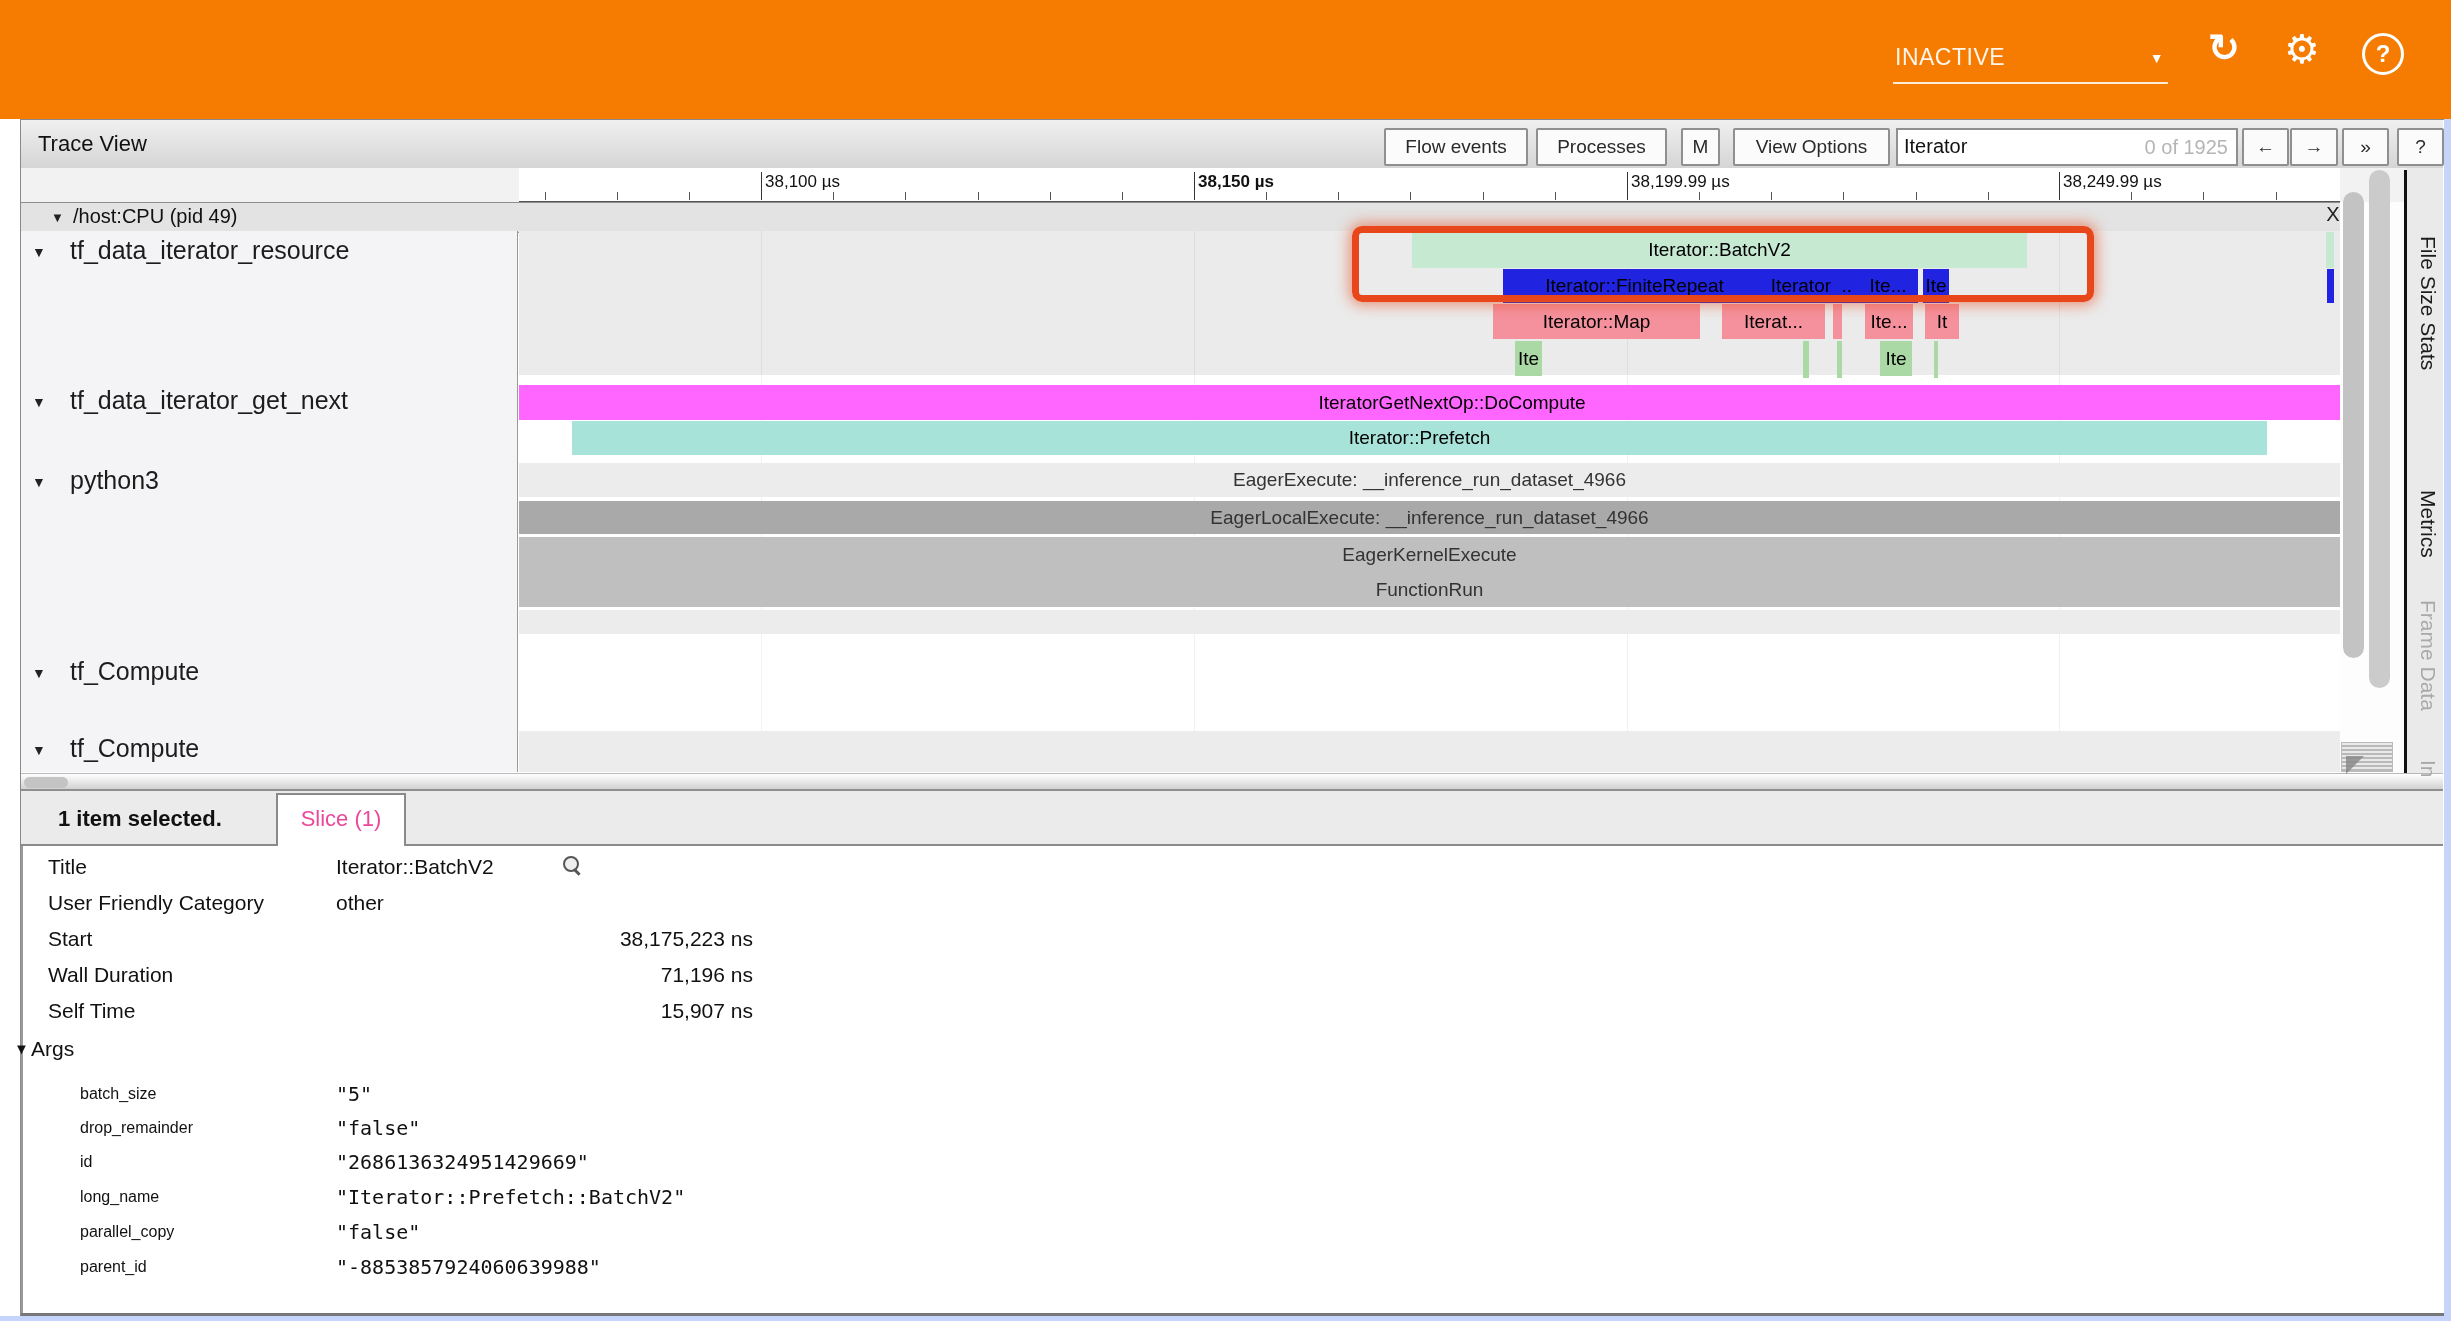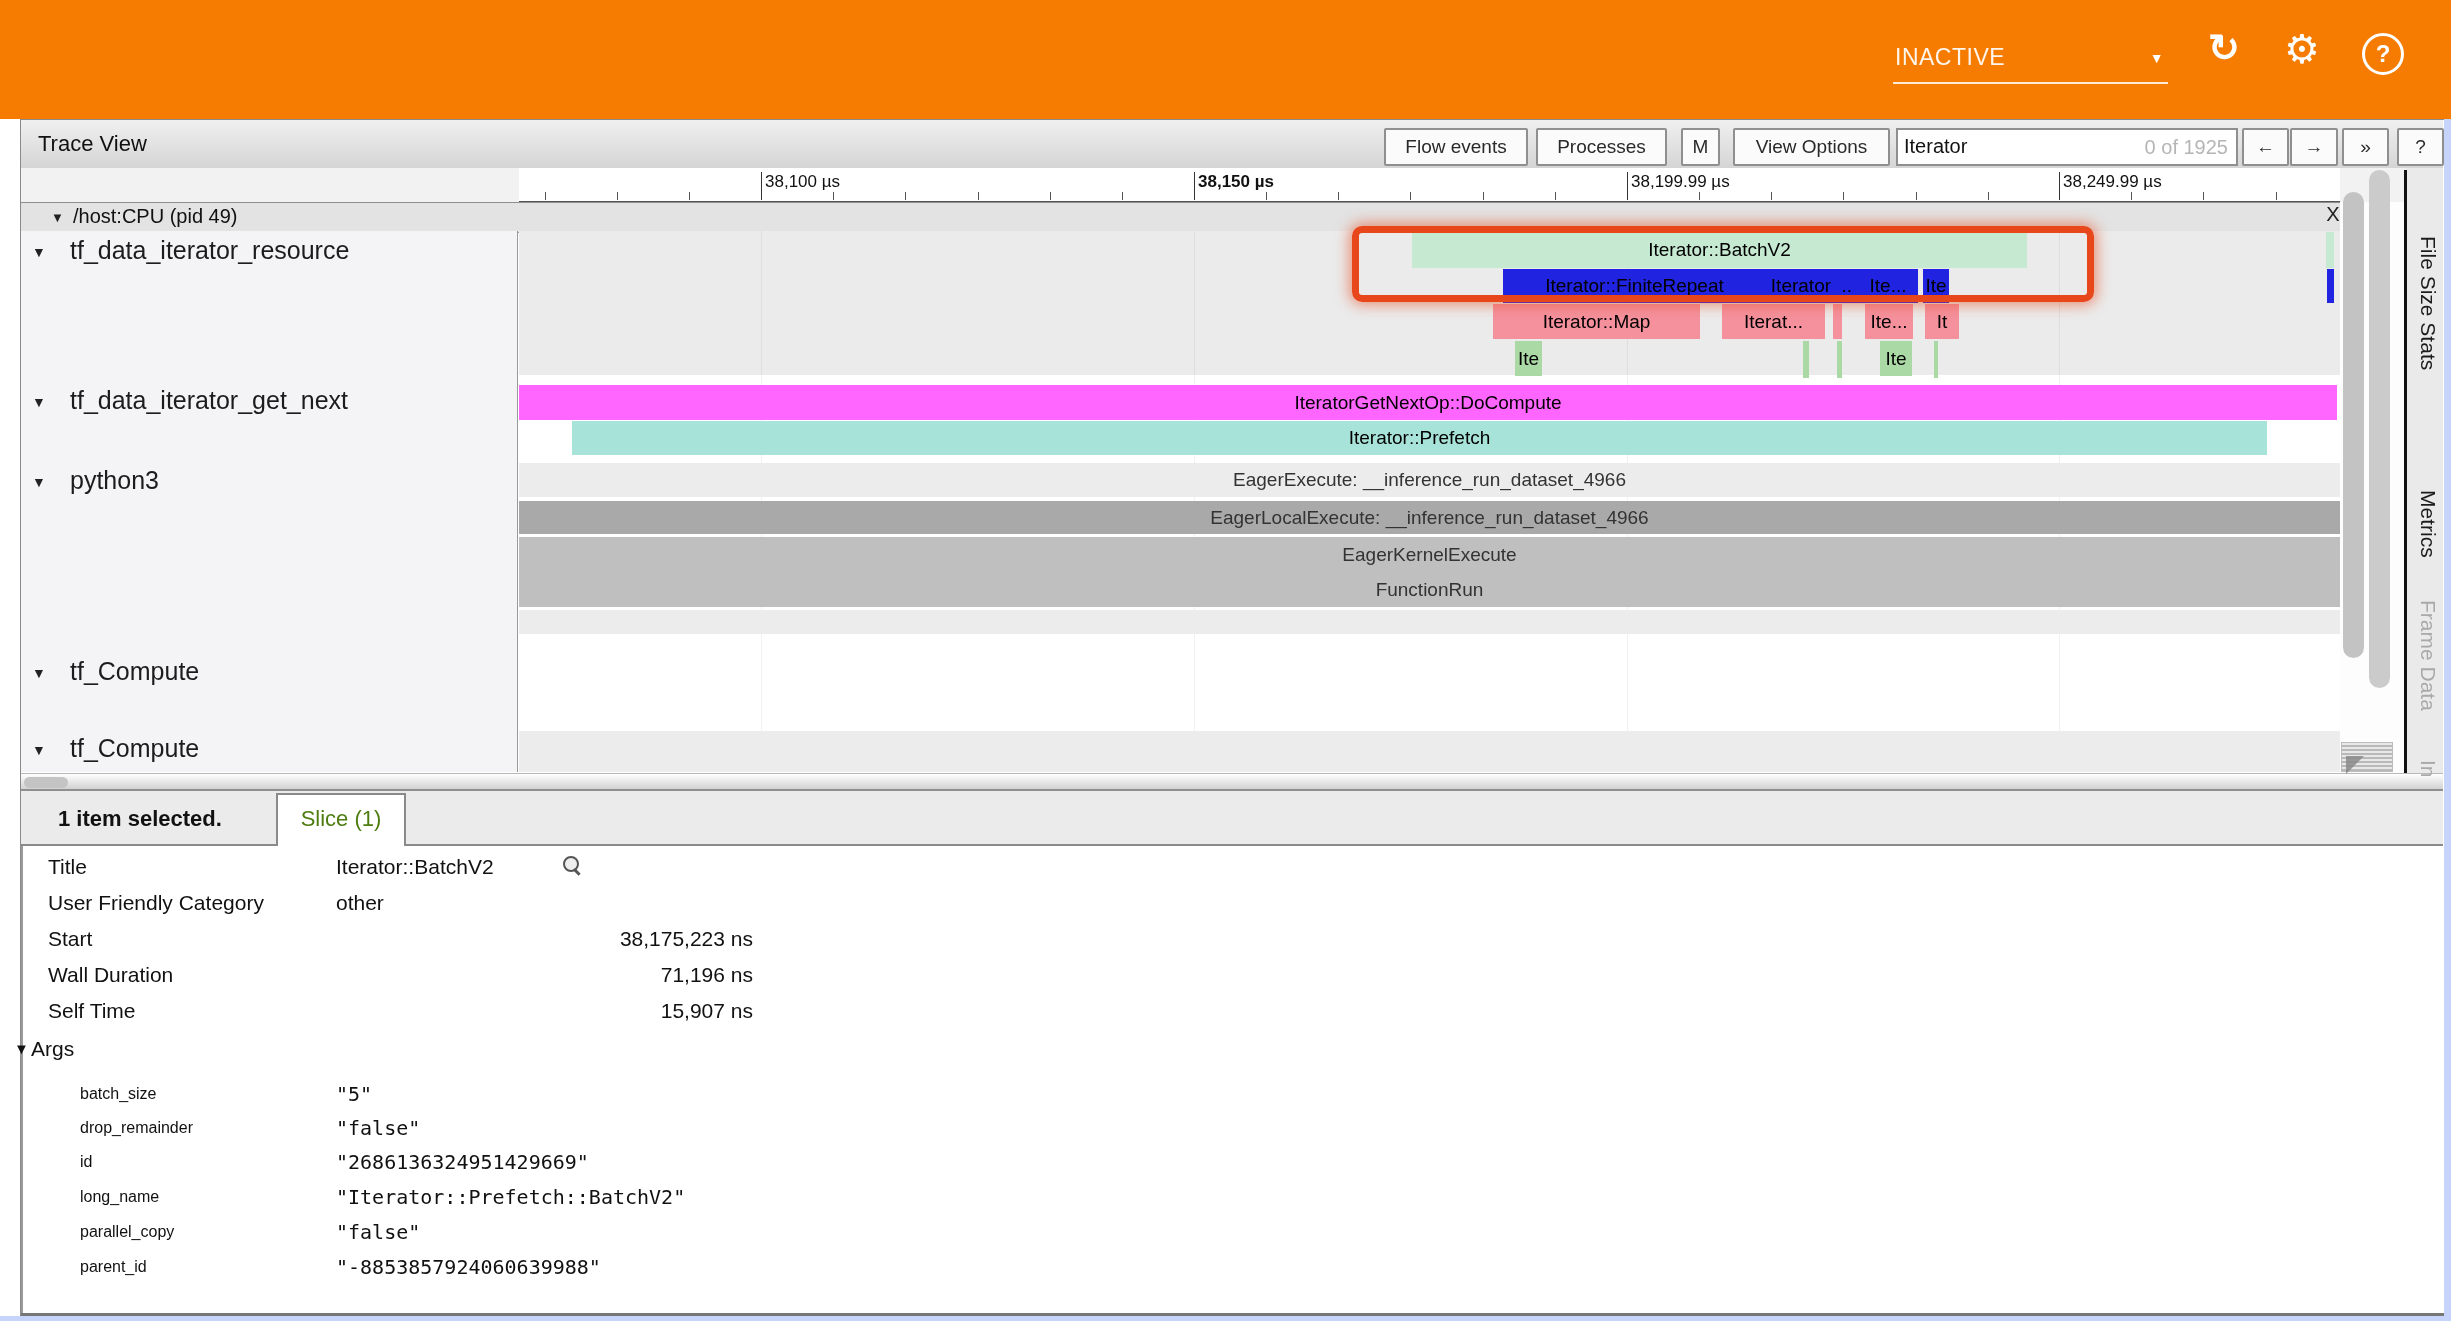--- a/index.html
+++ b/index.html
@@ -77,21 +77,21 @@
      background-image:repeating-linear-gradient(#e8e8e8 0 2px,#b9b9b9 2px 4px);}
   #corner-tri{left:2346px;top:756px;width:0;height:0;border-left:18px solid transparent;border-bottom:18px solid #8a8a8a;
      transform:rotate(180deg);opacity:.85;}
   #tab-divider{left:2404px;top:170px;width:3px;height:603px;background:#111;}
   #vtabs{left:2407px;top:168px;width:36px;height:605px;background:#eaeaea;}
   .vtab{position:absolute;left:2410px;width:30px;writing-mode:vertical-rl;font-size:21px;white-space:nowrap;cursor:pointer;}
   
   #detail-head{left:21px;top:791px;width:2422px;height:53px;background:#ebebeb;border-bottom:2px solid #8a8a8a;box-sizing:content-box;}
   #sel-count{left:58px;top:806px;font-size:22px;font-weight:bold;color:#111;}
   #slice-tab{left:276px;top:793px;width:130px;height:53px;background:#fff;border:2px solid #8a8a8a;border-bottom:none;
-     box-sizing:border-box;text-align:center;font-size:22px;color:#4d7c0f;cursor:pointer;}
+     box-sizing:border-box;text-align:center;font-size:22px;color:#ec4899;cursor:pointer;}
   #slice-tab span{display:block;margin-top:11px;}
   #detail-body{left:21px;top:846px;width:2422px;height:467px;background:#fff;border-left:2px solid #9a9a9a;box-sizing:border-box;}
   .drow{position:absolute;height:36px;line-height:36px;font-size:21px;color:#111;white-space:nowrap;}
   .drow .dl{position:absolute;left:48px;}
   .drow .dv{position:absolute;left:336px;}
   .drow .dvnum{position:absolute;left:336px;width:417px;text-align:right;}
   .arow{position:absolute;height:34px;line-height:34px;white-space:nowrap;}
   .arow .dl{position:absolute;left:80px;font-size:16px;color:#111;}
   .arow .dv{position:absolute;left:336px;font-size:20px;color:#111;font-family:"DejaVu Sans Mono",monospace;}
   #args-row{left:0;top:1031px;width:600px;height:36px;line-height:36px;}
@@ -252,21 +252,21 @@
       <div class="evt" style="left: 1493px; top: 304px; width: 207px; height: 35px; line-height: 35px; background: rgb(244, 145, 157);">Iterator::Map</div>
       <div class="evt" style="left: 1722px; top: 304px; width: 103px; height: 35px; line-height: 35px; background: rgb(244, 145, 157);">Iterat...</div>
       <div class="evt" style="left: 1833px; top: 304px; width: 9px; height: 35px; line-height: 35px; background: rgb(244, 145, 157);"></div>
       <div class="evt" style="left: 1865px; top: 304px; width: 48px; height: 35px; line-height: 35px; background: rgb(244, 145, 157);">Ite...</div>
       <div class="evt" style="left: 1925px; top: 304px; width: 34px; height: 35px; line-height: 35px; background: rgb(244, 145, 157);">It</div>
       <div class="evt" style="left: 1515px; top: 341px; width: 27px; height: 35px; line-height: 35px; background: rgb(171, 217, 165);">Ite</div>
       <div class="evt" style="left: 1803px; top: 341px; width: 6px; height: 37px; line-height: 37px; background: rgb(171, 217, 165);"></div>
       <div class="evt" style="left: 1837px; top: 341px; width: 5px; height: 37px; line-height: 37px; background: rgb(171, 217, 165);"></div>
       <div class="evt" style="left: 1880px; top: 341px; width: 32px; height: 35px; line-height: 35px; background: rgb(171, 217, 165);">Ite</div>
       <div class="evt" style="left: 1934px; top: 341px; width: 4px; height: 37px; line-height: 37px; background: rgb(171, 217, 165);"></div>
-      <div class="evt" style="left: 519px; top: 385px; width: 1818px; height: 35px; line-height: 35px; background: rgb(255, 102, 255);">IteratorGetNextOp::DoCompute</div>
+      <div class="evt" style="left: 519px; top: 385px; width: 1818px; height: 35px; line-height: 35px; background: rgb(255, 102, 255); padding-left: 24px;">IteratorGetNextOp::DoCompute</div>
       <div class="evt" style="left: 572px; top: 421px; width: 1695px; height: 34px; line-height: 34px; background: rgb(168, 227, 218);">Iterator::Prefetch</div>
     </div>
   <div id="hl-box" class="abs"></div>
 
   <div id="hscroll" class="abs"></div>
   <div id="hthumb" class="abs"></div>
 
   <div id="vgutter" class="abs"></div>
   <div id="vthumb1" class="abs"></div>
   <div id="vthumb2" class="abs"></div>

